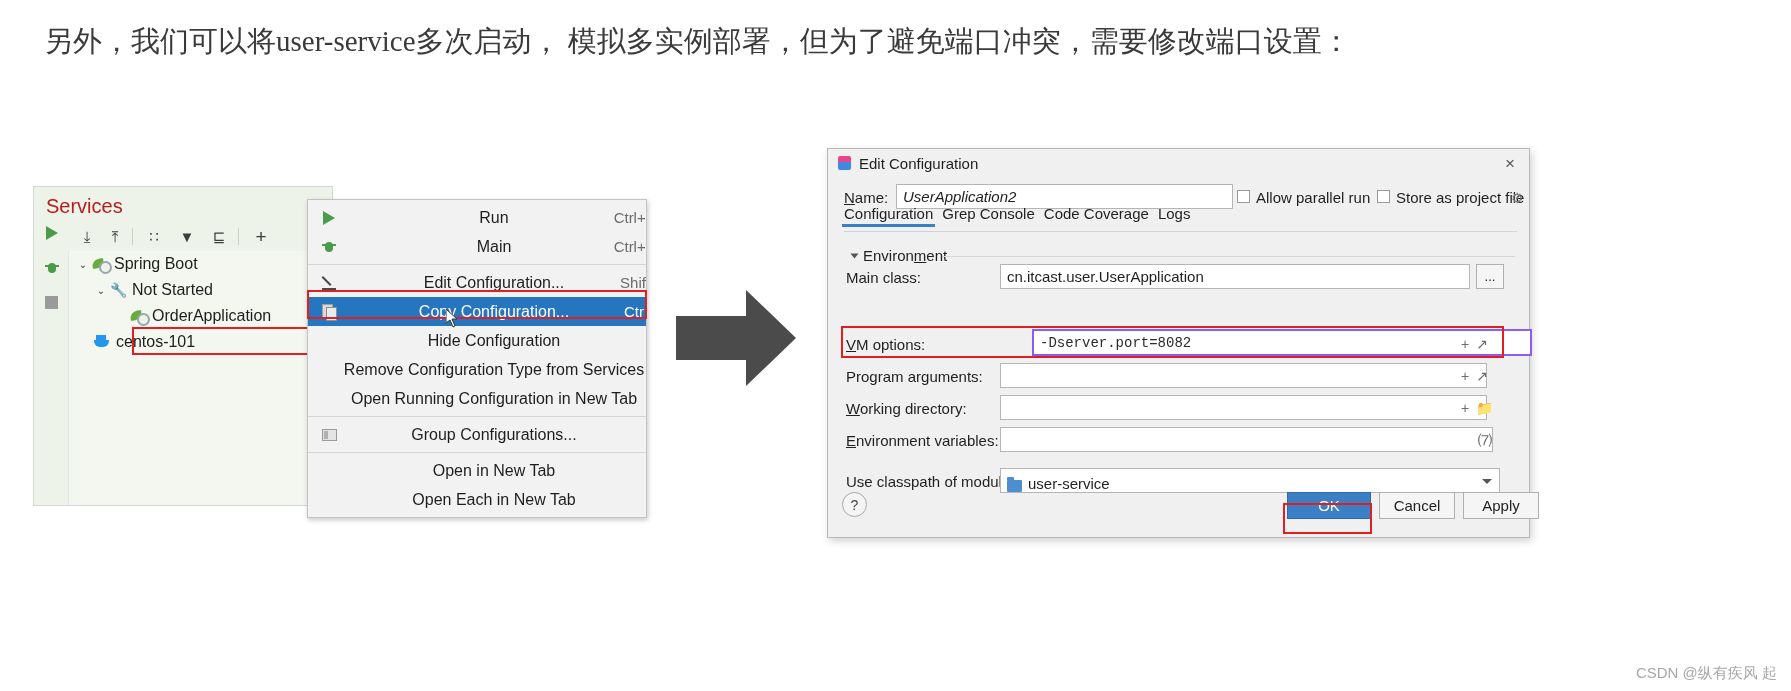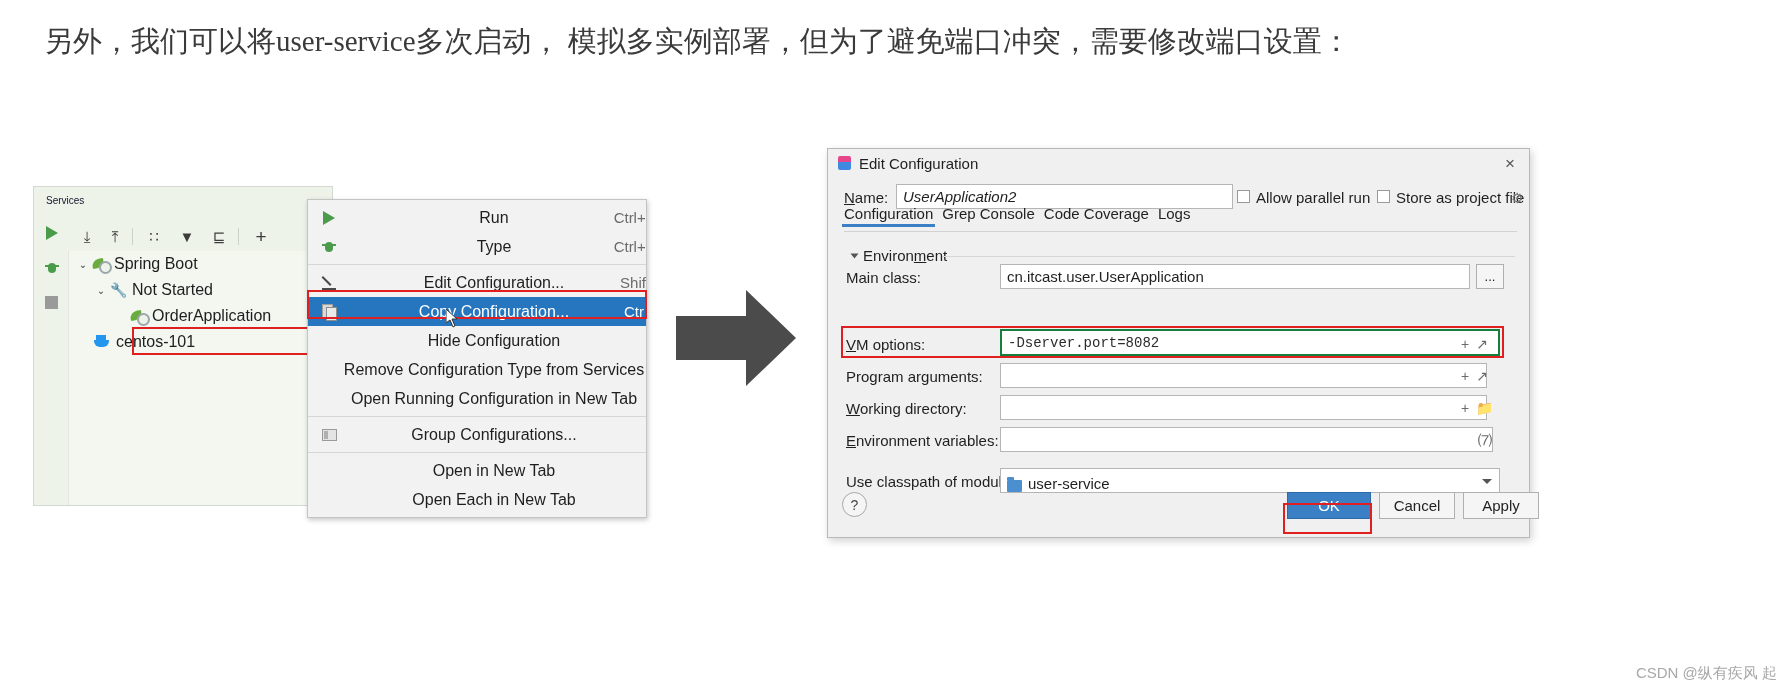--- a/index.html
+++ b/index.html
@@ -18,21 +18,21 @@
   }
   
   .services-panel{
     position:absolute;left:33px;top:186px;width:300px;height:320px;
     background:#eef3ea;
     border:1px solid #d3d8d0;
     box-sizing:border-box;
   }
   .services-title{
     position:absolute;left:12px;top:8px;
-    font-size:10px;color:#0f172a;
+    font-size:20px;color:#b91c1c;
   }
   .svc-side-strip{
     position:absolute;left:0;top:35px;width:34px;bottom:0;
     background:#eef3ea;
   }
   .svc-side-btn{
     position:absolute;left:7px;width:21px;height:21px;
     display:flex;align-items:center;justify-content:center;
   }
   .tri-run{
@@ -189,21 +189,21 @@
   .lbl{font-size:15px;color:#1f1f1f;white-space:nowrap;}
   .u{text-decoration:underline;}
   .txt-input{
     position:absolute;background:#ffffff;border:1px solid #b5b5b5;
     box-sizing:border-box;height:25px;
     font-size:15px;color:#1f1f1f;
     display:flex;align-items:center;padding-left:6px;
     font-family:"Liberation Sans", sans-serif;
   }
   .txt-input.mono{font-family:"Liberation Mono", monospace;font-size:14px;color:#2b2b2b;}
-  .txt-input.focus{border:2px solid #15803d;}
+  .txt-input.focus{border:2px solid #8b5cf6;margin-left:32px;}
   .cb{
     position:absolute;width:13px;height:13px;border:1px solid #9a9a9a;
     background:#fff;box-sizing:border-box;
   }
   .tabs{
     position:absolute;left:16px;top:56px;height:26px;display:flex;align-items:flex-start;
   }
   .tab{
     font-size:15px;color:#1f1f1f;margin-right:9px;padding-bottom:5px;
     position:relative;white-space:nowrap;
@@ -330,21 +330,21 @@
         <span class="tri-run"></span>
       </span>
     <span class="ctx-label">Run</span>
     <span class="ctx-short" style="right:-56px;">Ctrl+Shift+F1</span>
   </div>
 
   <div class="ctx-item">
     <span class="ctx-ico">
         <span class="bug"></span>
       </span>
-    <span class="ctx-label">Type</span>
+    <span class="ctx-label">Main</span>
     <span class="ctx-short" style="right:-56px;">Ctrl+Shift+F1</span>
   </div>
 
   <div class="ctx-sep"></div>
 
   <div class="ctx-item">
     <span class="ctx-ico">
         <span class="pencil"></span>
       </span>
     <span class="ctx-label">Edit Configuration...</span>

